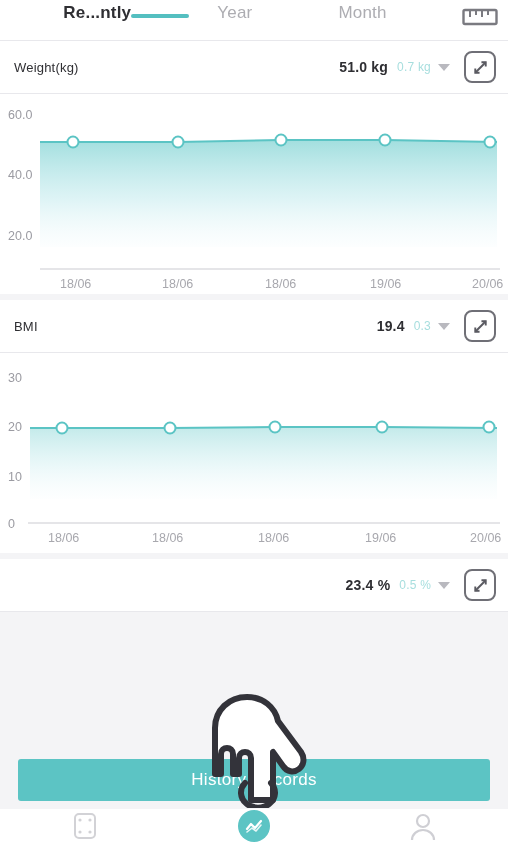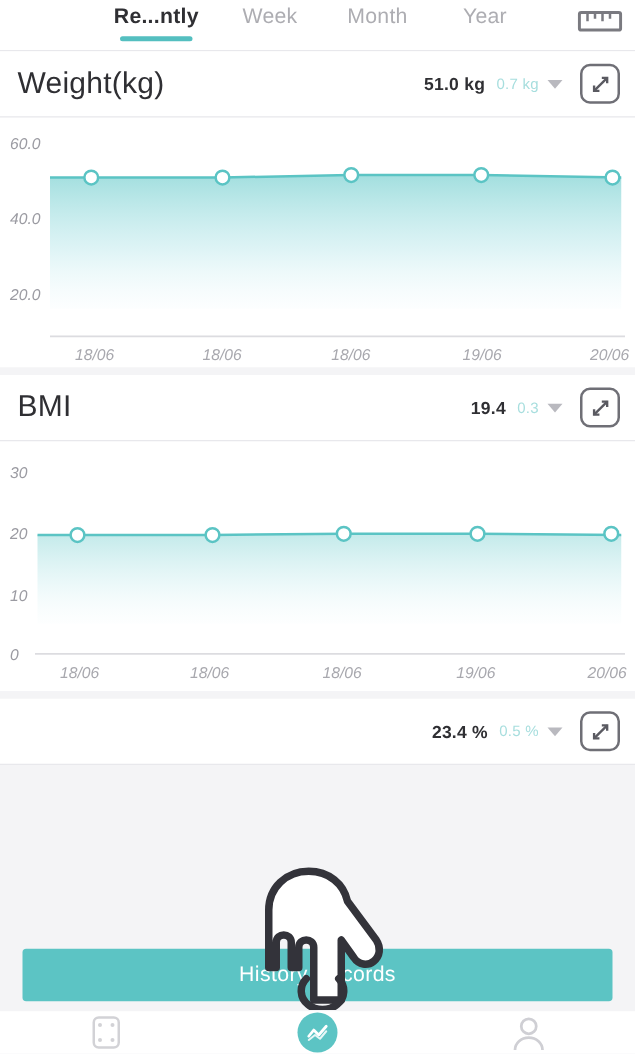--- a/index.html
+++ b/index.html
@@ -13,21 +13,21 @@
 
   
   .tabbar {
     height: 40px; background: #ffffff;
     display: flex; align-items: flex-start; justify-content: center;
     position: relative; padding-top: 2px;
   }
   .tab {
     position: relative; padding: 1px 14px 0 14px;
     font-size: 17px; color: #adadb2; letter-spacing: .2px;
-    display: flex; flex-direction: column; align-items: center;
+    display: flex; flex-direction: row; align-items: center;
   }
   .tab.active { color: #2f2f33; font-weight: bold; }
   .tab .ul {
     margin-top: 6px; width: 58px; height: 4px; border-radius: 2px;
     background: #54bfc0; opacity: 0;
   }
   .tab.active .ul { opacity: 1; }
   .ruler-btn {
     position: absolute; right: 8px; top: 4px;
     width: 40px; height: 26px;
@@ -38,38 +38,38 @@
   .divider { height: 1px; background: #e8e8ec; width: 100%; }
 
   
   .card { background: #ffffff; width: 508px; }
   .card-gap { height: 6px; background: #f4f4f6; }
 
   .sec-head {
     height: 52px; display: flex; align-items: center;
     padding: 0 12px 0 14px;
   }
-  .sec-title { font-size: 24px; color: #2f2f33; letter-spacing: .2px; }
+  .sec-title { font-size: 13px; color: #2f2f33; letter-spacing: .2px; }
   .sec-spacer { flex: 1; }
   .sec-main { font-size: 14px; color: #2f2f33; font-weight: bold; letter-spacing: .2px; }
   .sec-delta { font-size: 12px; color: #a7dede; margin-left: 9px; letter-spacing: .2px; }
   .caret {
     width: 0; height: 0; margin-left: 7px;
     border-left: 6px solid transparent; border-right: 6px solid transparent;
     border-top: 7px solid #b9b9bf;
   }
   .expand-btn {
     margin-left: 14px; width: 32px; height: 32px;
     border: 2px solid #6f6f76; border-radius: 8px;
     display: flex; align-items: center; justify-content: center;
   }
   .expand-svg { width: 19px; height: 19px; }
 
   
-  .chart-wrap { position: relative; width: 508px; font-style: italic; }
+  .chart-wrap { position: relative; width: 508px; }
   .chart-wrap.weight { height: 200px; }
   .chart-wrap.bmi { height: 200px; }
   .chart-wrap.fat { height: 60px; overflow: hidden; }
   .chart-svg { display: block; width: 508px; }
   .ylab { font-size: 12.5px; fill: #9b9ba2; font-family: "Liberation Sans", sans-serif; }
   .xlab { font-size: 12.5px; fill: #a8a8ae; font-family: "Liberation Sans", sans-serif; }
 
   
   .bottom-area {
     position: absolute; left: 0; bottom: 0; width: 508px;
@@ -98,29 +98,25 @@
 <body>
 
 <div id="app">
 
   <div class="tabbar">
     <div class="tab active">
       <span>Re...ntly</span>
       <span class="ul"></span>
     </div>
     <div class="tab">
-      <span>Week</span>
+      <span>Year</span>
       <span class="ul"></span>
     </div>
     <div class="tab">
       <span>Month</span>
-      <span class="ul"></span>
-    </div>
-    <div class="tab">
-      <span>Year</span>
       <span class="ul"></span>
     </div>
 
     <div class="ruler-btn">
       <svg class="ruler-svg" viewBox="0 0 36 22">
         <rect x="1.5" y="4" width="33" height="14" rx="1.5" fill="none" stroke="#7a7a80" stroke-width="2.4"></rect>
         <line x1="8" y1="4" x2="8" y2="11" stroke="#7a7a80" stroke-width="2"></line>
         <line x1="14" y1="4" x2="14" y2="9" stroke="#7a7a80" stroke-width="2"></line>
         <line x1="20" y1="4" x2="20" y2="11" stroke="#7a7a80" stroke-width="2"></line>
         <line x1="26" y1="4" x2="26" y2="9" stroke="#7a7a80" stroke-width="2"></line>

